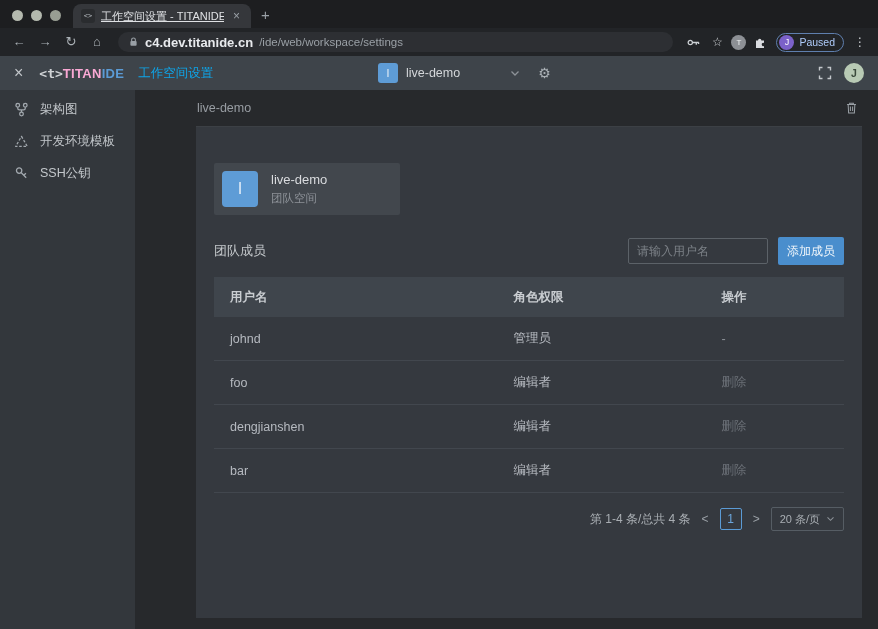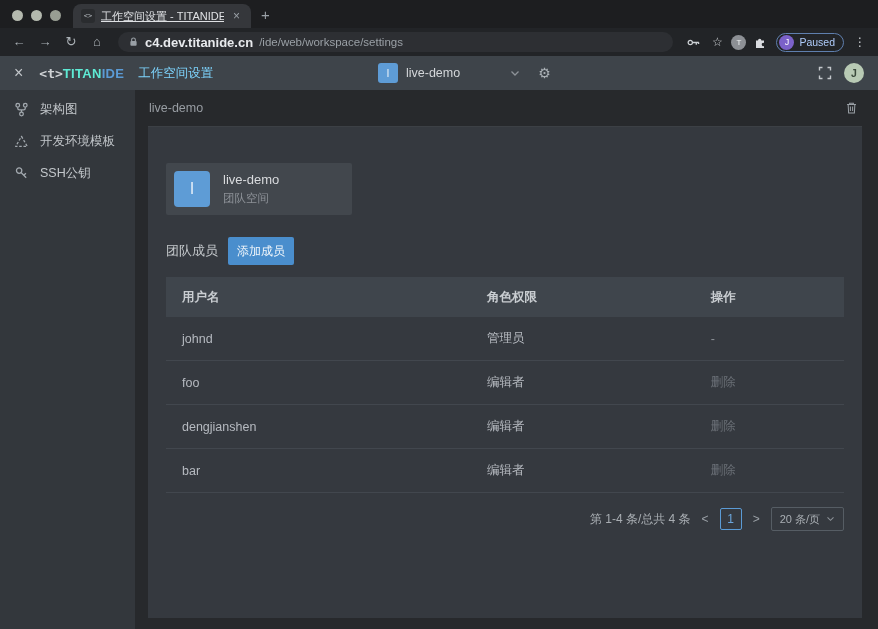--- a/index.html
+++ b/index.html
@@ -35,36 +35,36 @@
                   padding:1px 8px 1px 2px; margin:0 2px; flex:none; }
   .profile-chip .pc-avatar { width:15px; height:15px; border-radius:50%; background:#7b61c9; color:#fff;
                   font-size:9px; display:flex; align-items:center; justify-content:center; }
   .profile-chip .pc-text { color:#aecbfa; font-size:10.5px; }
 
   
   .app-header { height:34px; background:#3e444a; display:flex; align-items:center; padding:0 14px; flex:none; }
   .ah-close { color:#c3c7cb; font-size:16px; margin-right:16px; line-height:1; }
   .logo { font-size:13px; font-weight:bold; white-space:nowrap; }
   .logo .lg-brkt { color:#d0d3d6; font-family:"DejaVu Sans Mono",monospace; font-weight:bold; }
-  .logo .lg-titan { color:#5eead4; letter-spacing:.3px; }
+  .logo .lg-titan { color:#f9a8d4; letter-spacing:.3px; }
   .logo .lg-ide { color:#5b9bd5; letter-spacing:.3px; }
-  .ah-title { color:#7dd3fc; font-size:12.5px; margin-left:14px; }
+  .ah-title { color:#0ea5e9; font-size:12.5px; margin-left:14px; }
   .ah-center { position:absolute; left:378px; top:56px; height:34px; display:flex; align-items:center; gap:8px; }
   .ws-avatar-sm { width:20px; height:20px; border-radius:3px; background:#5e9cd6; color:#eaf2fa;
                   font-size:11px; display:flex; align-items:center; justify-content:center; }
   .ah-ws-name { color:#d4d7da; font-size:12.5px; }
   .ah-chevron { margin-left:42px; color:#8d9298; display:flex; }
   .ah-gear { color:#aab0b5; font-size:14px; margin-left:10px; line-height:1; }
   .ah-right { margin-left:auto; display:flex; align-items:center; gap:12px; }
   .fullscreen { color:#c3c7cb; display:flex; }
   .user-avatar { width:20px; height:20px; border-radius:50%; background:#b8cab4; color:#3b4a3c;
                  font-size:10.5px; font-weight:bold; display:flex; align-items:center; justify-content:center; }
 
   
-  .app-body { flex:1; display:flex; min-height:0; }
+  .app-body { flex:1; display:flex; min-height:0;gap:48px; }
   .sidebar { width:135px; background:#33373c; padding-top:2px; flex:none; }
   .side-item { height:30px; margin:2px 0; display:flex; align-items:center; gap:11px; padding:0 0 0 14px; }
   .side-item svg { color:#a3a9af; flex:none; }
   .side-item .lbl { color:#c3c7cb; font-size:12.5px; white-space:nowrap; }
 
   .main { flex:1; background:#27292c; display:flex; flex-direction:column; padding:0 16px 0 13px; min-width:0; }
   .crumb-bar { height:37px; display:flex; align-items:center; border-bottom:1px solid #3c4045;
                padding:0 2px 0 1px; flex:none; }
   .crumb { color:#989da3; font-size:12.5px; }
   .trash-btn { margin-left:auto; color:#9aa0a6; display:flex; padding:2px; }
@@ -228,20 +228,21 @@
         <div class="ws-card">
           <span class="ws-avatar-lg">l</span>
           <span>
             <div class="wc-name">live-demo</div>
             <div class="wc-type">团队空间</div>
           </span>
         </div>
 
         <div class="member-head">
           <span class="mh-title">团队成员</span>
+          <input class="mh-input" placeholder="请输入用户名" style="">
           <button class="mh-btn">添加成员</button>
         </div>
 
         <div class="table">
           <div class="t-head">
             <span>用户名</span>
             <span>角色权限</span>
             <span>操作</span>
           </div>
           <div>

